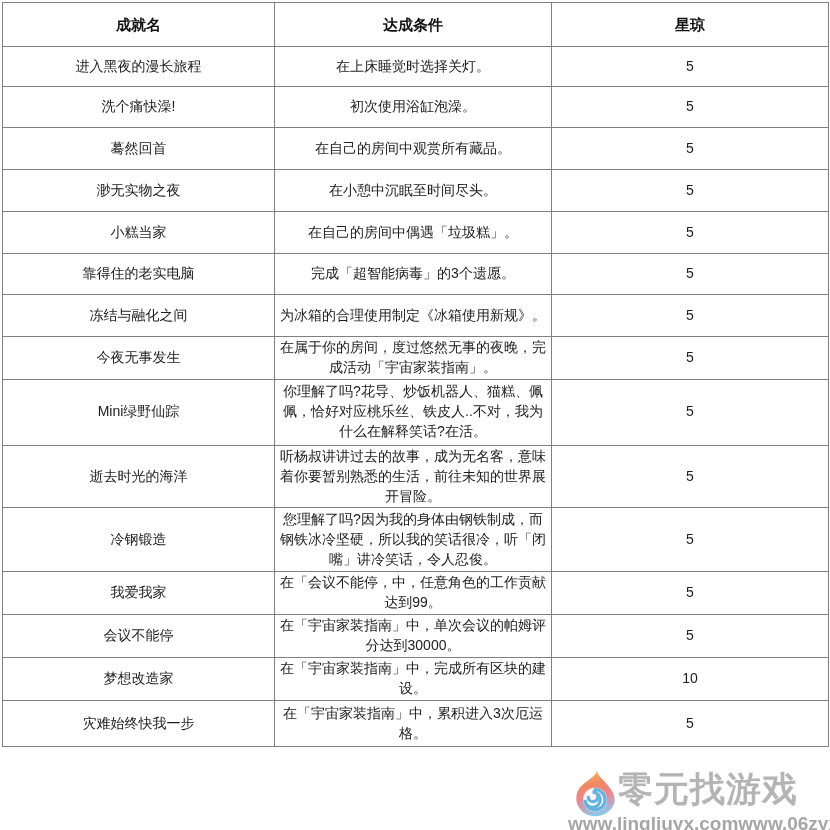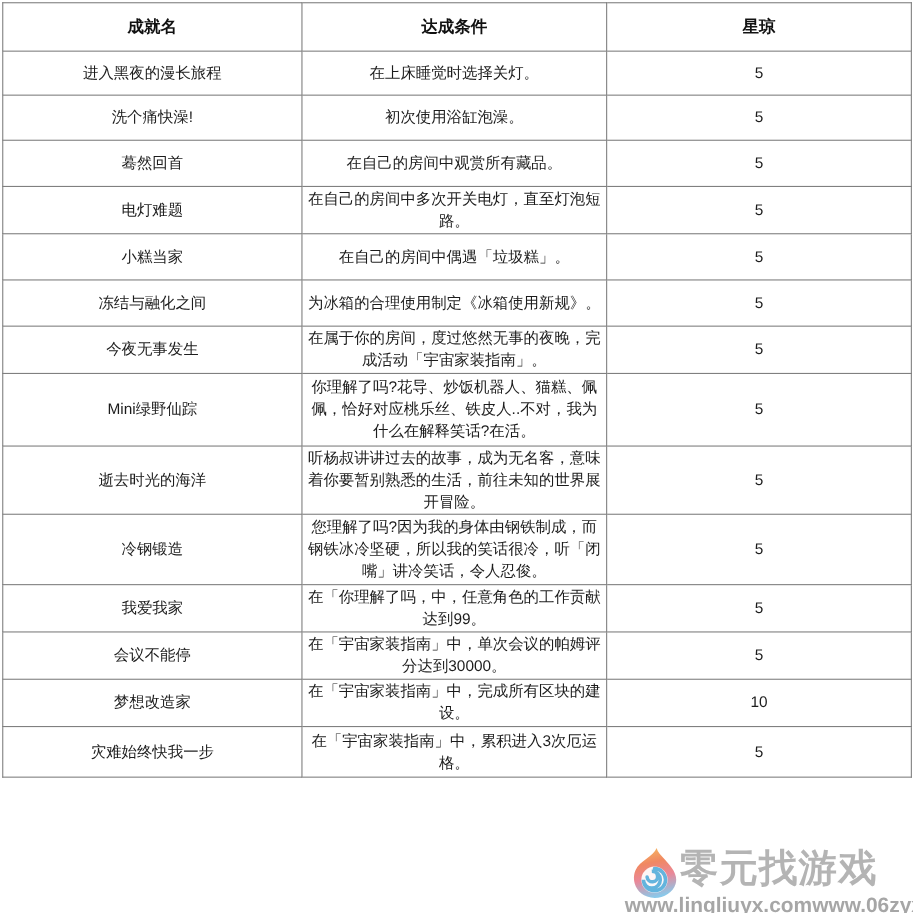--- a/index.html
+++ b/index.html
@@ -98,28 +98,33 @@
     <tr style="height:41px">
       <td>洗个痛快澡!</td>
       <td>初次使用浴缸泡澡。</td>
       <td>5</td>
     </tr>
     <tr style="height:42px">
       <td>蓦然回首</td>
       <td>在自己的房间中观赏所有藏品。</td>
       <td>5</td>
     </tr>
-    <tr style="height:43px">
-      <td>电灯难题</td>
-      <td>在自己的房间中多次开关电灯，直至灯泡短路。</td>
+    <tr style="height:42px">
+      <td>渺无实物之夜</td>
+      <td>在小憩中沉眠至时间尽头。</td>
       <td>5</td>
     </tr>
     <tr style="height:42px">
       <td>小糕当家</td>
       <td>在自己的房间中偶遇「垃圾糕」。</td>
+      <td>5</td>
+    </tr>
+    <tr style="height:41px">
+      <td>靠得住的老实电脑</td>
+      <td>完成「超智能病毒」的3个遗愿。</td>
       <td>5</td>
     </tr>
     <tr style="height:42px">
       <td>冻结与融化之间</td>
       <td>为冰箱的合理使用制定《冰箱使用新规》。</td>
       <td>5</td>
     </tr>
     <tr style="height:42px">
       <td>今夜无事发生</td>
       <td>在属于你的房间，度过悠然无事的夜晚，完成活动「宇宙家装指南」。</td>
@@ -135,21 +140,21 @@
       <td>听杨叔讲讲过去的故事，成为无名客，意味着你要暂别熟悉的生活，前往未知的世界展开冒险。</td>
       <td>5</td>
     </tr>
     <tr style="height:64px">
       <td>冷钢锻造</td>
       <td>您理解了吗?因为我的身体由钢铁制成，而钢铁冰冷坚硬，所以我的笑话很冷，听「闭嘴」讲冷笑话，令人忍俊。</td>
       <td>5</td>
     </tr>
     <tr style="height:42px">
       <td>我爱我家</td>
-      <td>在「你理解了吗，中，任意角色的工作贡献达到99。</td>
+      <td>在「会议不能停，中，任意角色的工作贡献达到99。</td>
       <td>5</td>
     </tr>
     <tr style="height:43px">
       <td>会议不能停</td>
       <td>在「宇宙家装指南」中，单次会议的帕姆评分达到30000。</td>
       <td>5</td>
     </tr>
     <tr style="height:43px">
       <td>梦想改造家</td>
       <td>在「宇宙家装指南」中，完成所有区块的建设。</td>

